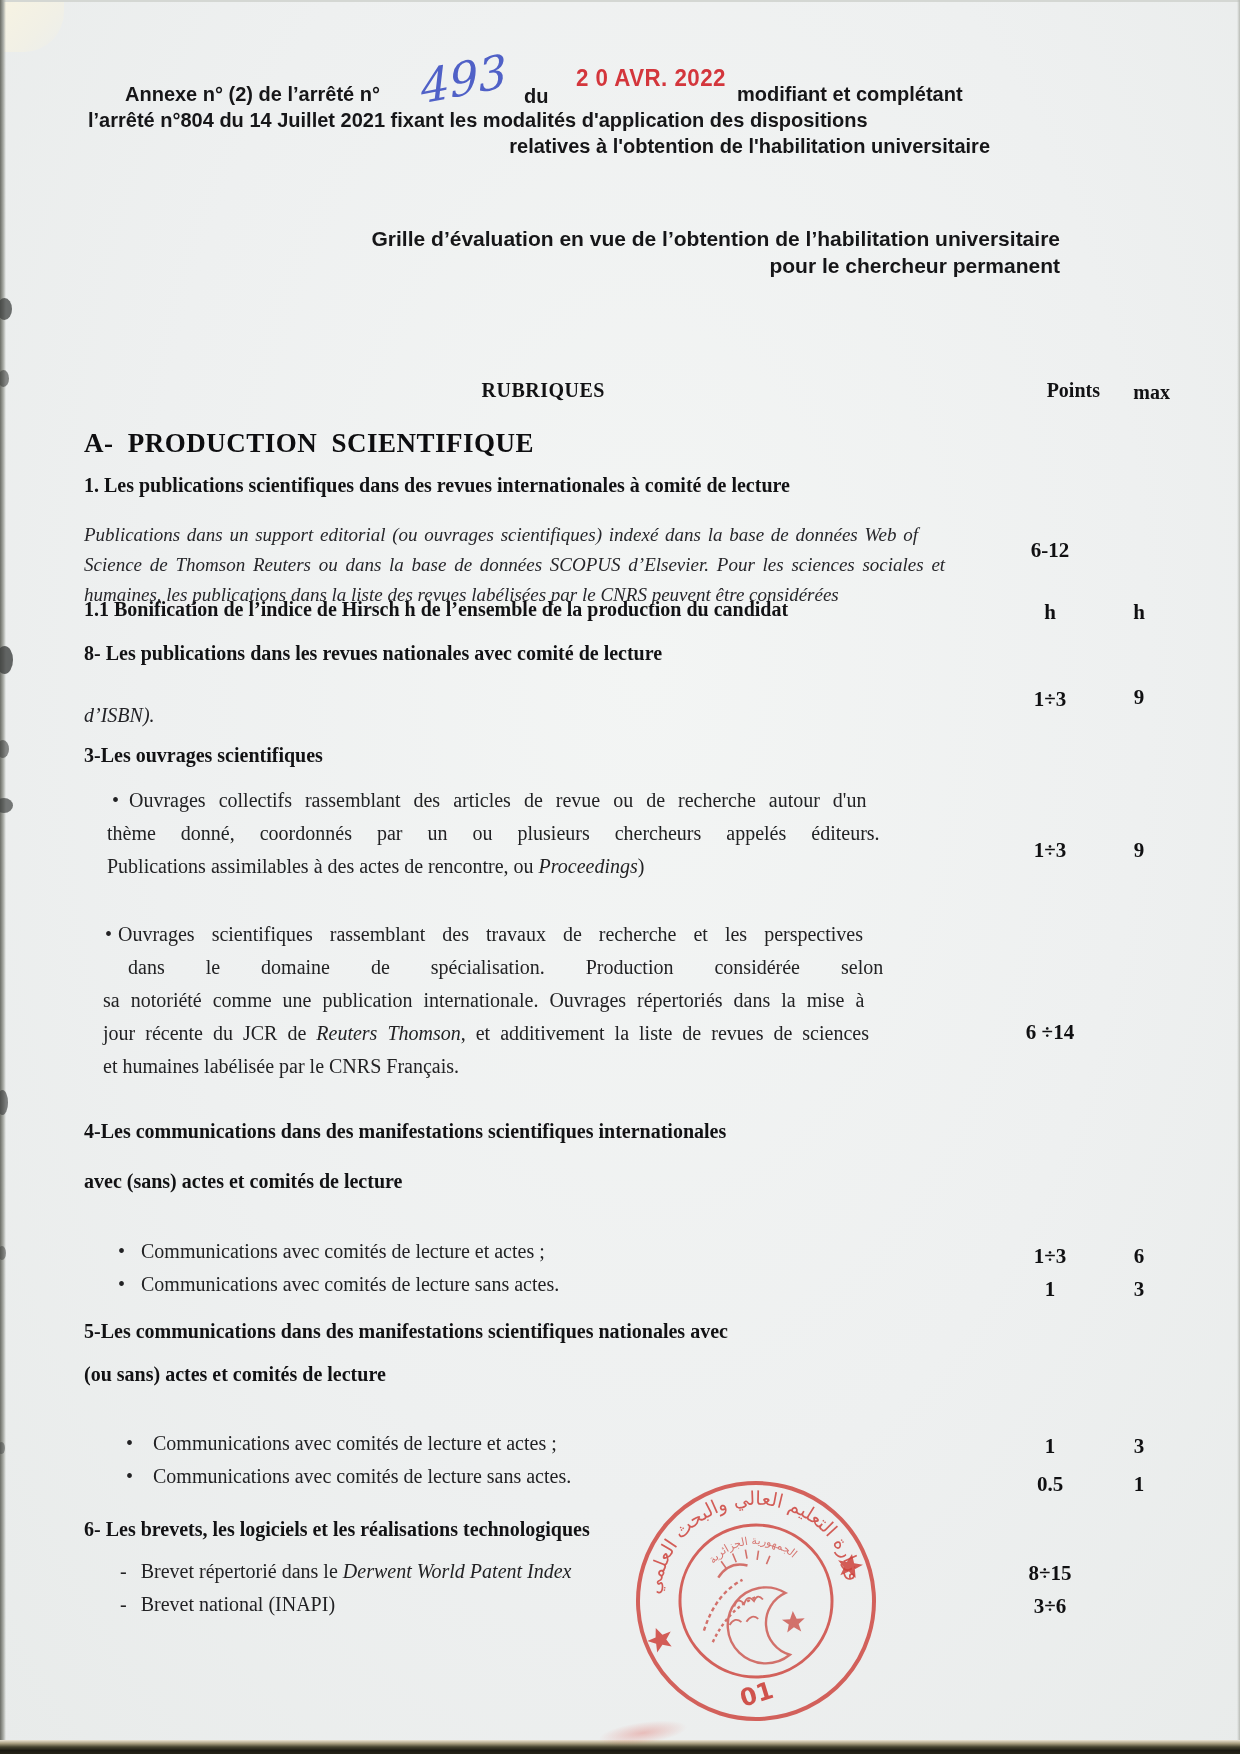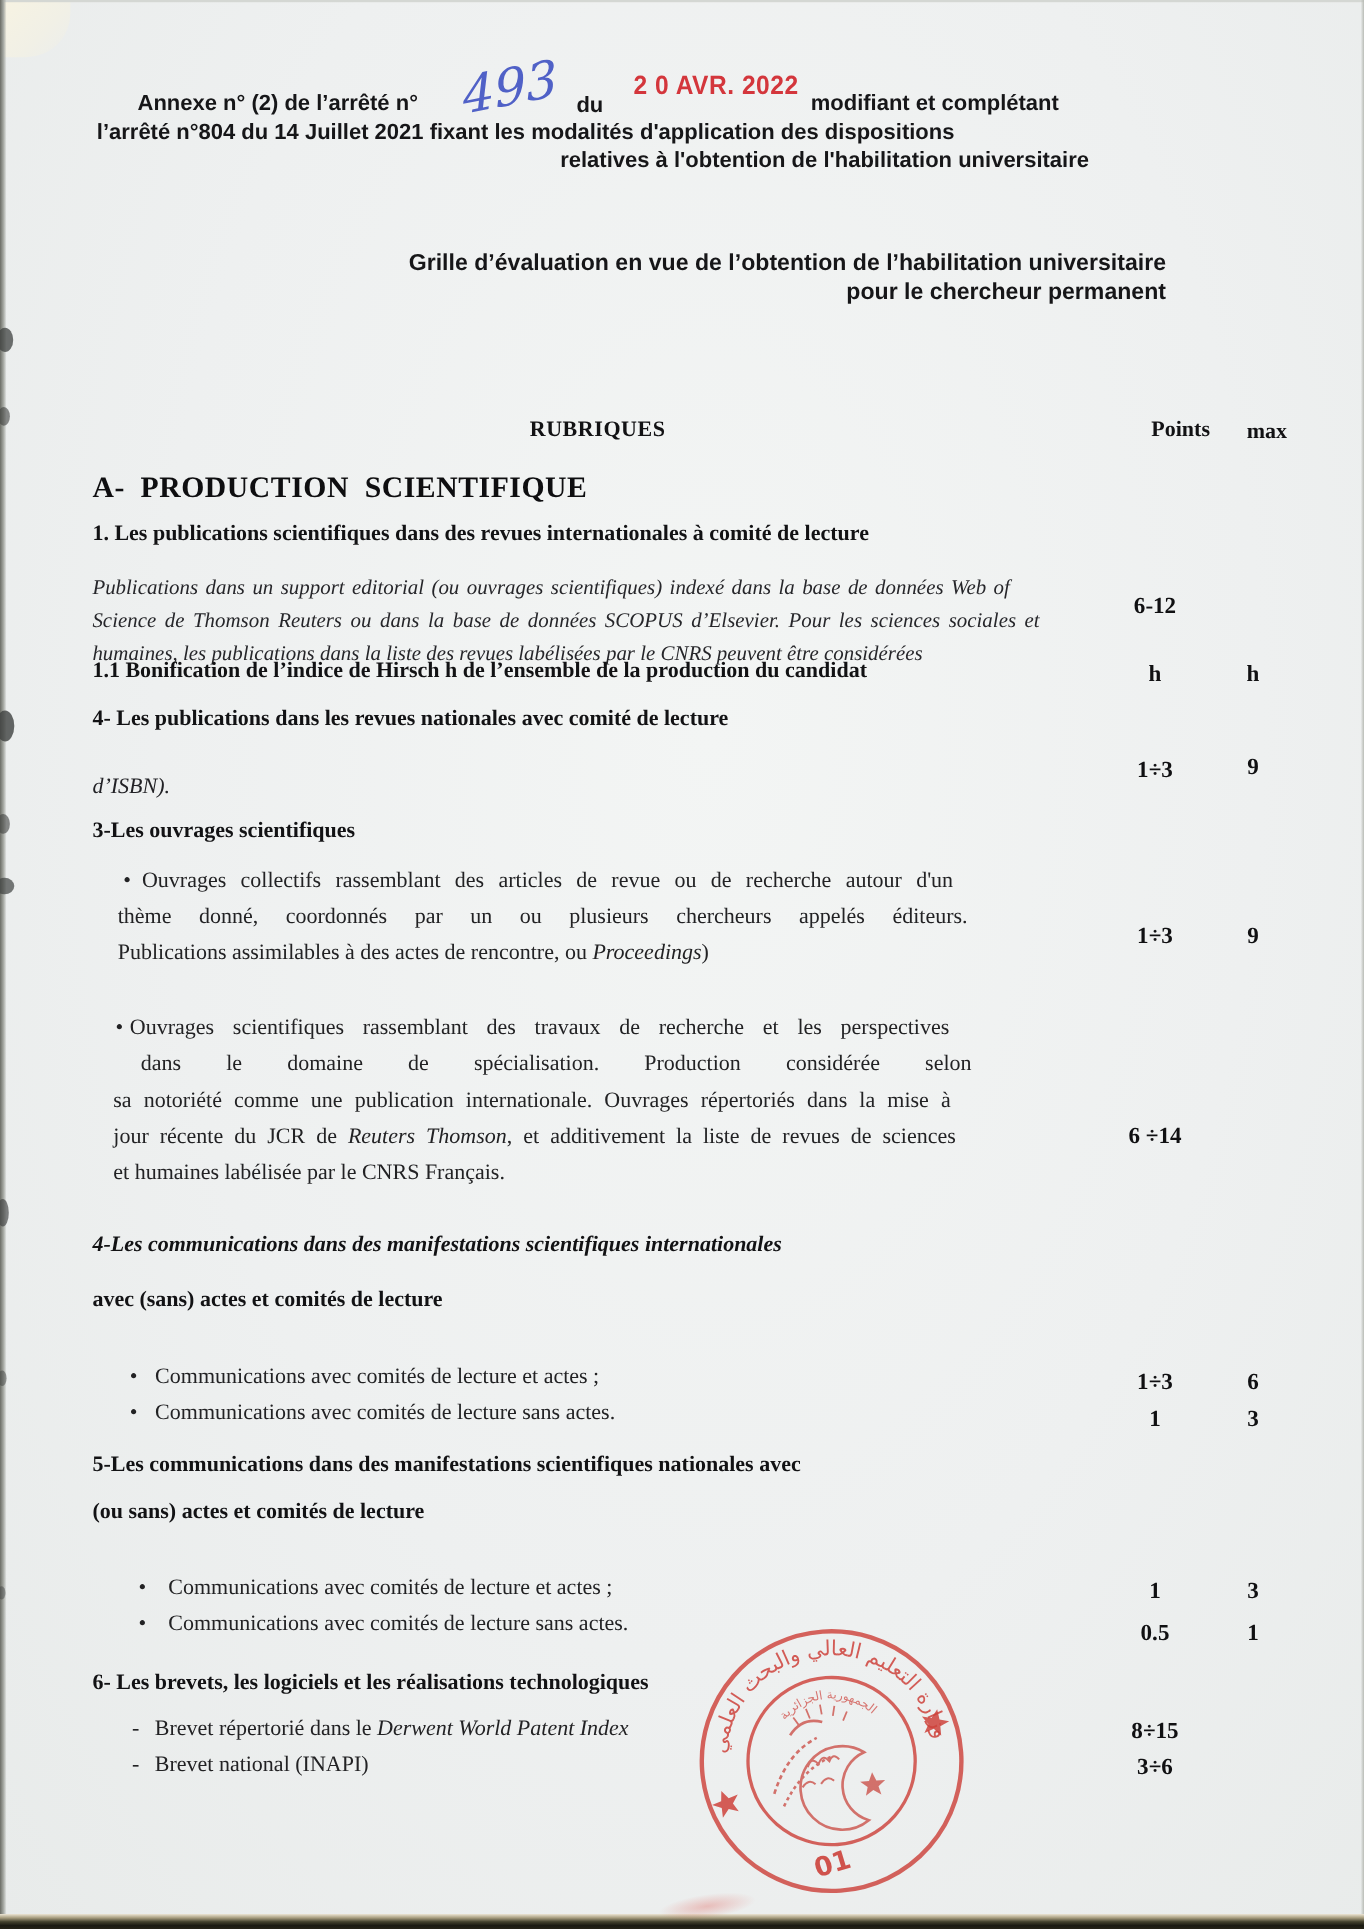--- a/index.html
+++ b/index.html
@@ -90,21 +90,21 @@
   <div class="abs serif-b" style="left:84px;top:474px;">1. Les publications scientifiques dans des revues internationales à comité de lecture</div>
   <div class="abs serif-i ws2" style="left:84px;top:524px;">Publications dans un support editorial (ou ouvrages scientifiques) indexé dans la base de données Web of</div>
   <div class="abs serif-i ws3" style="left:84px;top:554px;">Science de Thomson Reuters ou dans la base de données SCOPUS d’Elsevier. Pour les sciences sociales et</div>
   <div class="abs serif-i" style="left:84px;top:584px;">humaines, les publications dans la liste des revues labélisées par le CNRS peuvent être considérées</div>
   <div class="pts" style="top:538px;">6-12</div>
 
   <div class="abs serif-b" style="left:84px;top:598px;">1.1 Bonification de l’indice de Hirsch h de l’ensemble de la production du candidat</div>
   <div class="pts" style="top:600px;">h</div>
   <div class="maxv" style="top:600px;">h</div>
 
-  <div class="abs serif-b" style="left:84px;top:642px;">4- Les publications dans les revues nationales avec comité de lecture</div>
+  <div class="abs serif-b" style="left:84px;top:642px;">8- Les publications dans les revues nationales avec comité de lecture</div>
   <div class="abs serif-i2" style="left:84px;top:704px;">d’ISBN).</div>
   <div class="pts" style="top:687px;">1÷3</div>
   <div class="maxv" style="top:685px;">9</div>
 
   <div class="abs serif-b" style="left:84px;top:744px;">3-Les ouvrages scientifiques</div>
 
   <div class="abs serif ws8" style="left:112px;top:789px;">
     <span class="bullet" style="margin-right:10px;">•</span><span>Ouvrages collectifs rassemblant des articles de revue ou de recherche autour d'un</span>
   </div>
   <div class="abs serif ws20" style="left:107px;top:822px;text-align:right;">thème donné, coordonnés par un ou plusieurs chercheurs appelés éditeurs.</div>
@@ -118,21 +118,21 @@
     <span class="bullet" style="margin-right:6px;">•</span><span>Ouvrages scientifiques rassemblant des travaux de recherche et les perspectives</span>
   </div>
   <div class="abs serif ws6" style="left:103px;top:989px;">sa notoriété comme une publication internationale. Ouvrages répertoriés dans la mise à</div>
   <div class="abs serif ws36" style="left:128px;top:956px;">dans le domaine de spécialisation. Production considérée selon</div>
   <div class="abs serif ws5" style="left:103px;top:1022px;font-family:Liberation Serif, serif;">
     <span>jour récente du JCR de </span><span class="it">Reuters Thomson</span><span>, et additivement la liste de revues de sciences</span>
   </div>
   <div class="abs serif" style="left:103px;top:1055px;">et humaines labélisée par le CNRS Français.</div>
   <div class="pts" style="top:1020px;">6 ÷14</div>
 
-  <div class="abs serif-b" style="left:84px;top:1120px;font-style:italic;">4-Les communications dans des manifestations scientifiques internationales</div>
+  <div class="abs serif-b" style="left:84px;top:1120px;">4-Les communications dans des manifestations scientifiques internationales</div>
   <div class="abs serif-b" style="left:84px;top:1170px;">avec (sans) actes et comités de lecture</div>
   <div class="abs serif" style="left:118px;top:1240px;">
     <span class="bullet" style="margin-right:16px;">•</span><span>Communications avec comités de lecture et actes ;</span>
   </div>
   <div class="pts" style="top:1244px;">1÷3</div>
   <div class="maxv" style="top:1244px;">6</div>
   <div class="abs serif" style="left:118px;top:1273px;">
     <span class="bullet" style="margin-right:16px;">•</span><span>Communications avec comités de lecture sans actes.</span>
   </div>
   <div class="pts" style="top:1277px;">1</div>

